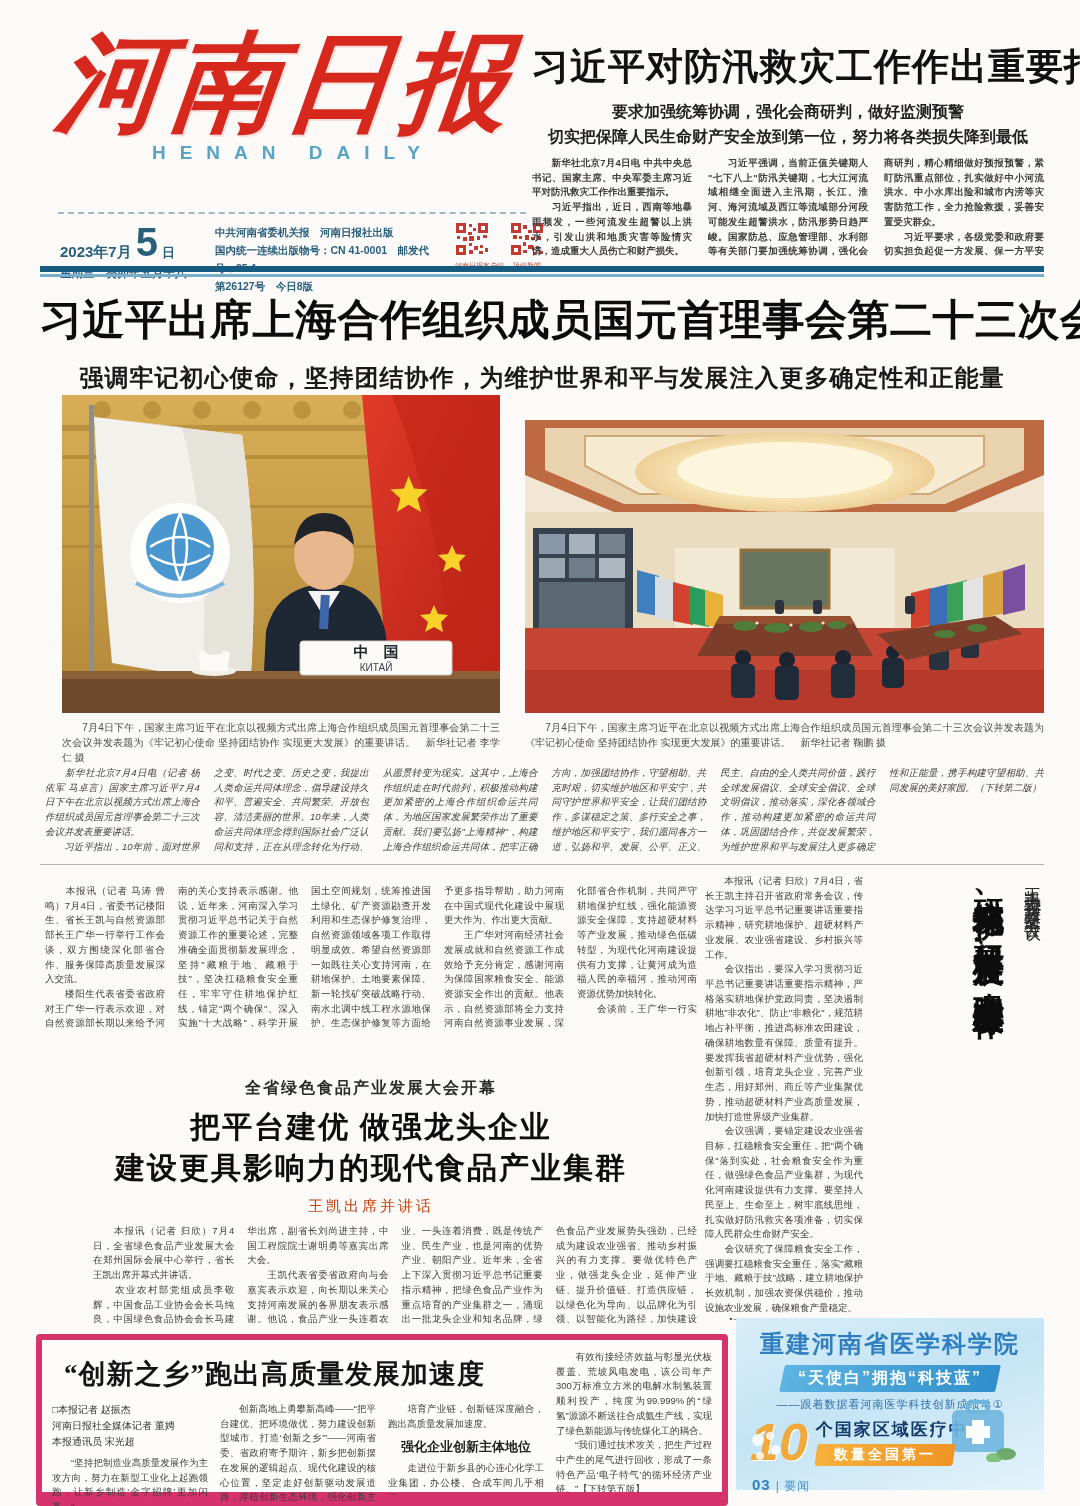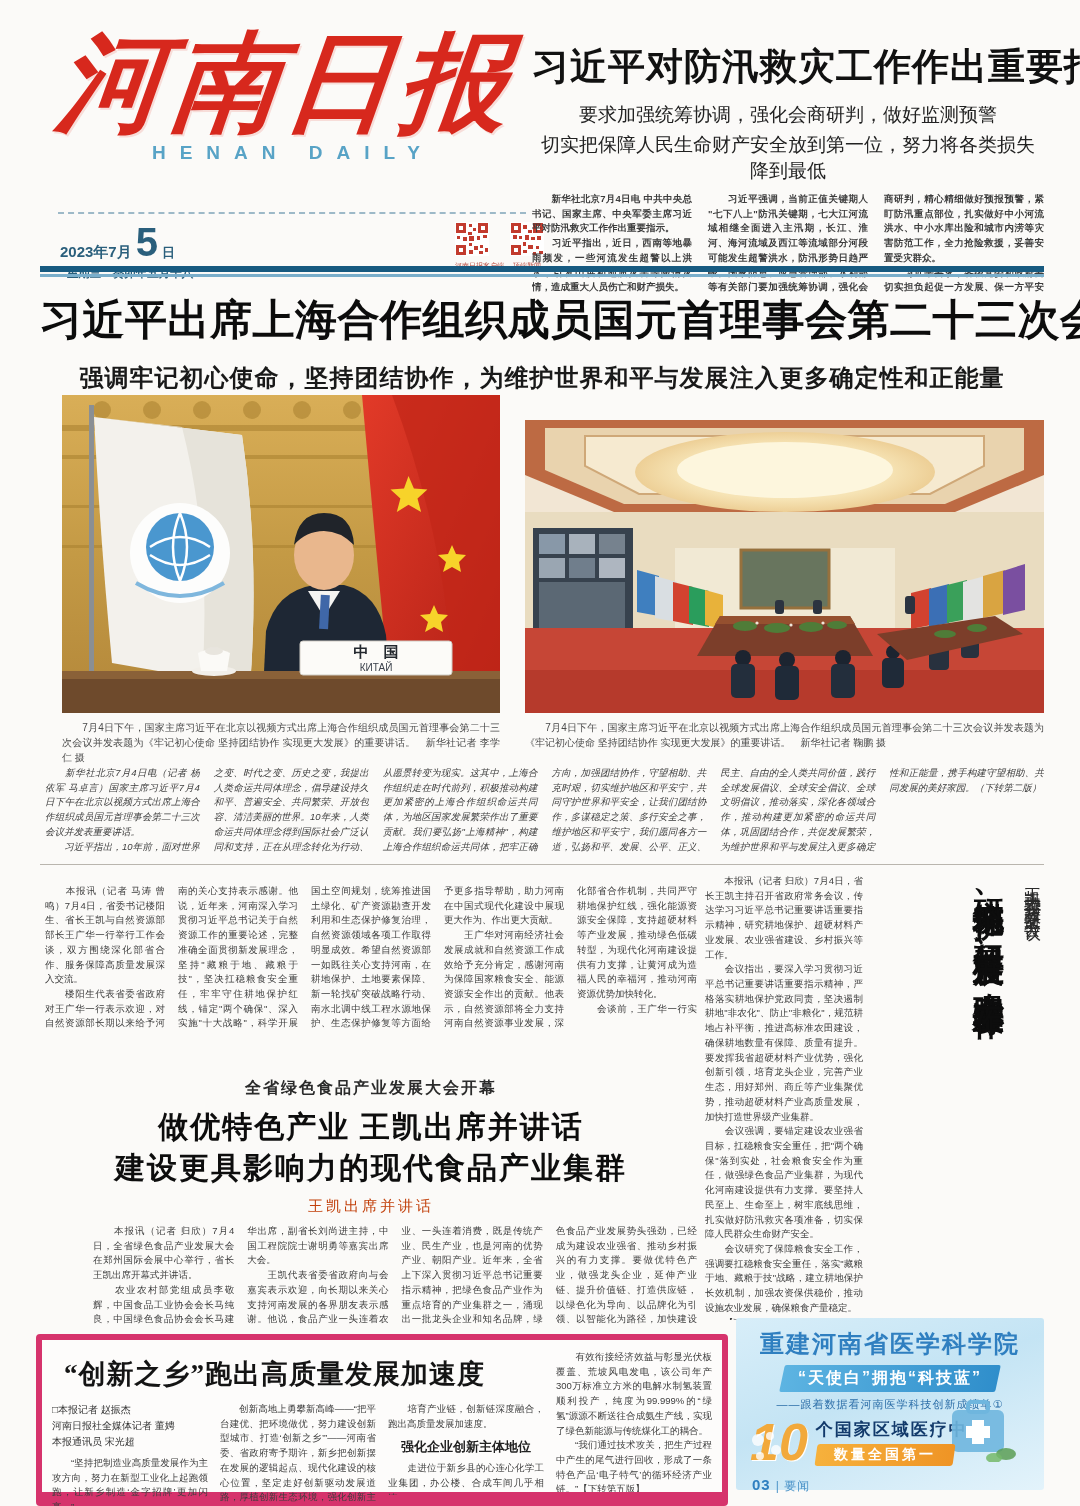--- a/index.html
+++ b/index.html
@@ -18,21 +18,21 @@
     text-shadow:2px 2px 0 #e9695f33; white-space:nowrap; }
   .masthead-sub { color:#58a3c6; font-weight:bold; font-size:19px; letter-spacing:14px; margin-top:6px; }
   .dash-rule { border-top:2px dashed #9db9c8; }
   .info { color:#2a5f7c; }
   .date-big { font-size:40px; font-weight:bold; line-height:1; }
   .org-line { font-size:10.5px; line-height:1.7; font-weight:bold; }
   .qr-cap { font-size:7px; color:#b8473a; text-align:center; margin-top:1px; }
 
   
   .tr-head { font-size:37px; font-weight:bold; color:#111; letter-spacing:1px; white-space:nowrap; }
-  .tr-sub { font-size:19px; font-weight:normal; color:#222; }
+  .tr-sub { font-size:16px; font-weight:bold; color:#222; }
   .cols3 { column-count:3; column-gap:16px; }
   .cols6 { column-count:6; column-gap:14px; }
   .cols5 { column-count:5; column-gap:13px; }
   .cols4 { column-count:4; column-gap:13px;margin-left:48px; }
 
   .blue-rule { border-top:6px solid #175a80; border-bottom:3px solid #79aecb; height:11px; }
 
   
   .lead-head { font-size:42px; font-weight:bold; color:#0c0c0c; text-align:center; white-space:nowrap; letter-spacing:0.5px; }
   .lead-sub { font-size:24px; font-weight:bold; color:#191919; text-align:center; letter-spacing:1px; }
@@ -81,29 +81,34 @@
 
 <div class="page">
 
   <div class="abs" style="left:58px; top:28px; width:470px;">
     <div class="masthead-title">河南日报</div>
     <div class="masthead-sub" style="text-align:center;">HENAN DAILY</div>
   </div>
 
   <div class="abs dash-rule" style="left:58px; top:212px; width:468px;"></div>
 
-  <div class="abs info" style="left:60px; top:222px; width:140px;text-align:center;">
+  <div class="abs info" style="left:60px; top:222px; width:140px;">
     <div style="display:flex; align-items:flex-end; gap:4px;">
       <span style="font-size:15px; font-weight:bold;">2023年7月</span>
       <span class="date-big">5</span>
       <span style="font-size:13px; font-weight:bold;">日</span>
     </div>
     <div style="font-size:11.5px; font-weight:bold; margin-top:4px;">星期三　癸卯年五月十八</div>
   </div>
 
+  <div class="abs info" style="left:215px; top:224px; width:235px;">
+    <div class="org-line">中共河南省委机关报　河南日报社出版</div>
+    <div class="org-line">国内统一连续出版物号：CN 41-0001　邮发代号：35-1</div>
+    <div class="org-line">第26127号　今日8版</div>
+  </div>
 
   <div class="abs" style="left:455px; top:222px; display:flex; gap:6px;">
     <div>
       <svg width="34" height="34" viewBox="0 0 34 34">
           <rect width="34" height="34" fill="#fff"></rect>
         <g fill="#c23b2e">
             <rect x="1" y="1" width="10" height="10"></rect>
             <rect x="23" y="1" width="10" height="10"></rect>
             <rect x="1" y="23" width="10" height="10"></rect>
         <rect x="4" y="4" width="4" height="4" fill="#fff"></rect>
@@ -340,21 +345,21 @@
 
   <div class="abs" style="left:45px; top:874px; width:652px;">
     <div class="cols5 tiny just pre clip" style="height:150px; margin-top:10px;">　　本报讯（记者 马涛 曾鸣）7月4日，省委书记楼阳生、省长王凯与自然资源部部长王广华一行举行工作会谈，双方围绕深化部省合作、服务保障高质量发展深入交流。
 　　楼阳生代表省委省政府对王广华一行表示欢迎，对自然资源部长期以来给予河南的关心支持表示感谢。他说，近年来，河南深入学习贯彻习近平总书记关于自然资源工作的重要论述，完整准确全面贯彻新发展理念，坚持"藏粮于地、藏粮于技"，坚决扛稳粮食安全重任，牢牢守住耕地保护红线，锚定"两个确保"、深入实施"十大战略"，科学开展国土空间规划，统筹推进国土绿化、矿产资源勘查开发利用和生态保护修复治理，自然资源领域各项工作取得明显成效。希望自然资源部一如既往关心支持河南，在耕地保护、土地要素保障、新一轮找矿突破战略行动、南水北调中线工程水源地保护、生态保护修复等方面给予更多指导帮助，助力河南在中国式现代化建设中展现更大作为、作出更大贡献。
 　　王广华对河南经济社会发展成就和自然资源工作成效给予充分肯定，感谢河南为保障国家粮食安全、能源资源安全作出的贡献。他表示，自然资源部将全力支持河南自然资源事业发展，深化部省合作机制，共同严守耕地保护红线，强化能源资源安全保障，支持超硬材料等产业发展，推动绿色低碳转型，为现代化河南建设提供有力支撑，让黄河成为造福人民的幸福河，推动河南资源优势加快转化。
 　　会谈前，王广华一行实地调研了有关工作。省领导陈星、刘玉江参加。</div>
   </div>
 
   <div class="abs" style="left:45px; top:1078px; width:652px;">
     <div class="gf-kicker">全省绿色食品产业发展大会开幕</div>
-    <div class="gf-big" style="margin-top:8px;">做优特色产业  王凯出席并讲话</div>
+    <div class="gf-big" style="margin-top:8px;">把平台建优  做强龙头企业</div>
     <div class="gf-big" style="">建设更具影响力的现代食品产业集群</div>
     <div class="gf-deck" style="margin-top:8px;">王凯出席并讲话</div>
     <div class="cols4 tiny just pre clip" style="height:116px; margin-top:8px;">　　本报讯（记者 归欣）7月4日，全省绿色食品产业发展大会在郑州国际会展中心举行，省长王凯出席开幕式并讲话。
 　　农业农村部党组成员李敬辉，中国食品工业协会会长马纯良，中国绿色食品协会会长马建华出席，副省长刘尚进主持，中国工程院院士谢明勇等嘉宾出席大会。
 　　王凯代表省委省政府向与会嘉宾表示欢迎，向长期以来关心支持河南发展的各界朋友表示感谢。他说，食品产业一头连着农业、一头连着消费，既是传统产业、民生产业，也是河南的优势产业、朝阳产业。近年来，全省上下深入贯彻习近平总书记重要指示精神，把绿色食品产业作为重点培育的产业集群之一，涌现出一批龙头企业和知名品牌，绿色食品产业发展势头强劲，已经成为建设农业强省、推动乡村振兴的有力支撑。要做优特色产业，做强龙头企业，延伸产业链、提升价值链、打造供应链，以绿色化为导向、以品牌化为引领、以智能化为路径，加快建设更具影响力的现代食品产业集群，用大食品观统领产业升级，全方位夯实粮食安全根基，为加快建设农业强省、全面推进乡村振兴提供有力支撑，打造一流产业生态。（下转第二版）</div>
   </div>
 
   <div class="abs tiny just pre clip" style="left:705px; top:874px; width:158px; height:446px;">　　本报讯（记者 归欣）7月4日，省长王凯主持召开省政府常务会议，传达学习习近平总书记重要讲话重要指示精神，研究耕地保护、超硬材料产业发展、农业强省建设、乡村振兴等工作。
 　　会议指出，要深入学习贯彻习近平总书记重要讲话重要指示精神，严格落实耕地保护党政同责，坚决遏制耕地"非农化"、防止"非粮化"，规范耕地占补平衡，推进高标准农田建设，确保耕地数量有保障、质量有提升。要发挥我省超硬材料产业优势，强化创新引领，培育龙头企业，完善产业生态，用好郑州、商丘等产业集聚优势，推动超硬材料产业高质量发展，加快打造世界级产业集群。
 　　会议强调，要锚定建设农业强省目标，扛稳粮食安全重任，把"两个确保"落到实处，社会粮食安全作为重任，做强绿色食品产业集群，为现代化河南建设提供有力支撑。要坚持人民至上、生命至上，树牢底线思维，扎实做好防汛救灾各项准备，切实保障人民群众生命财产安全。

